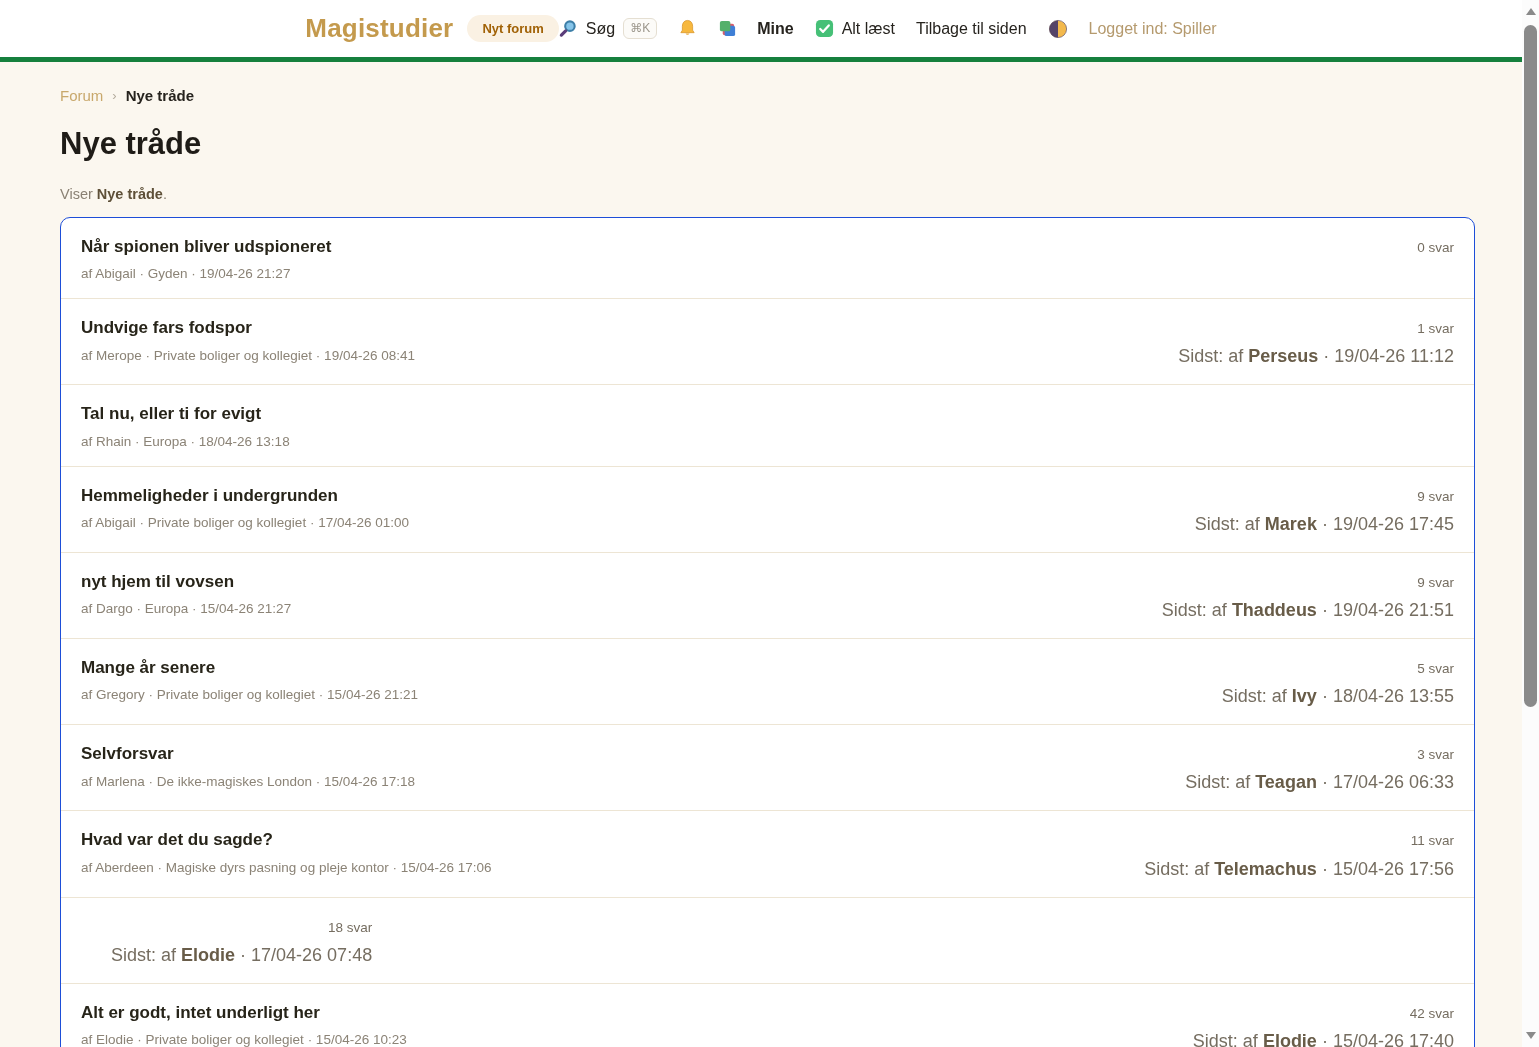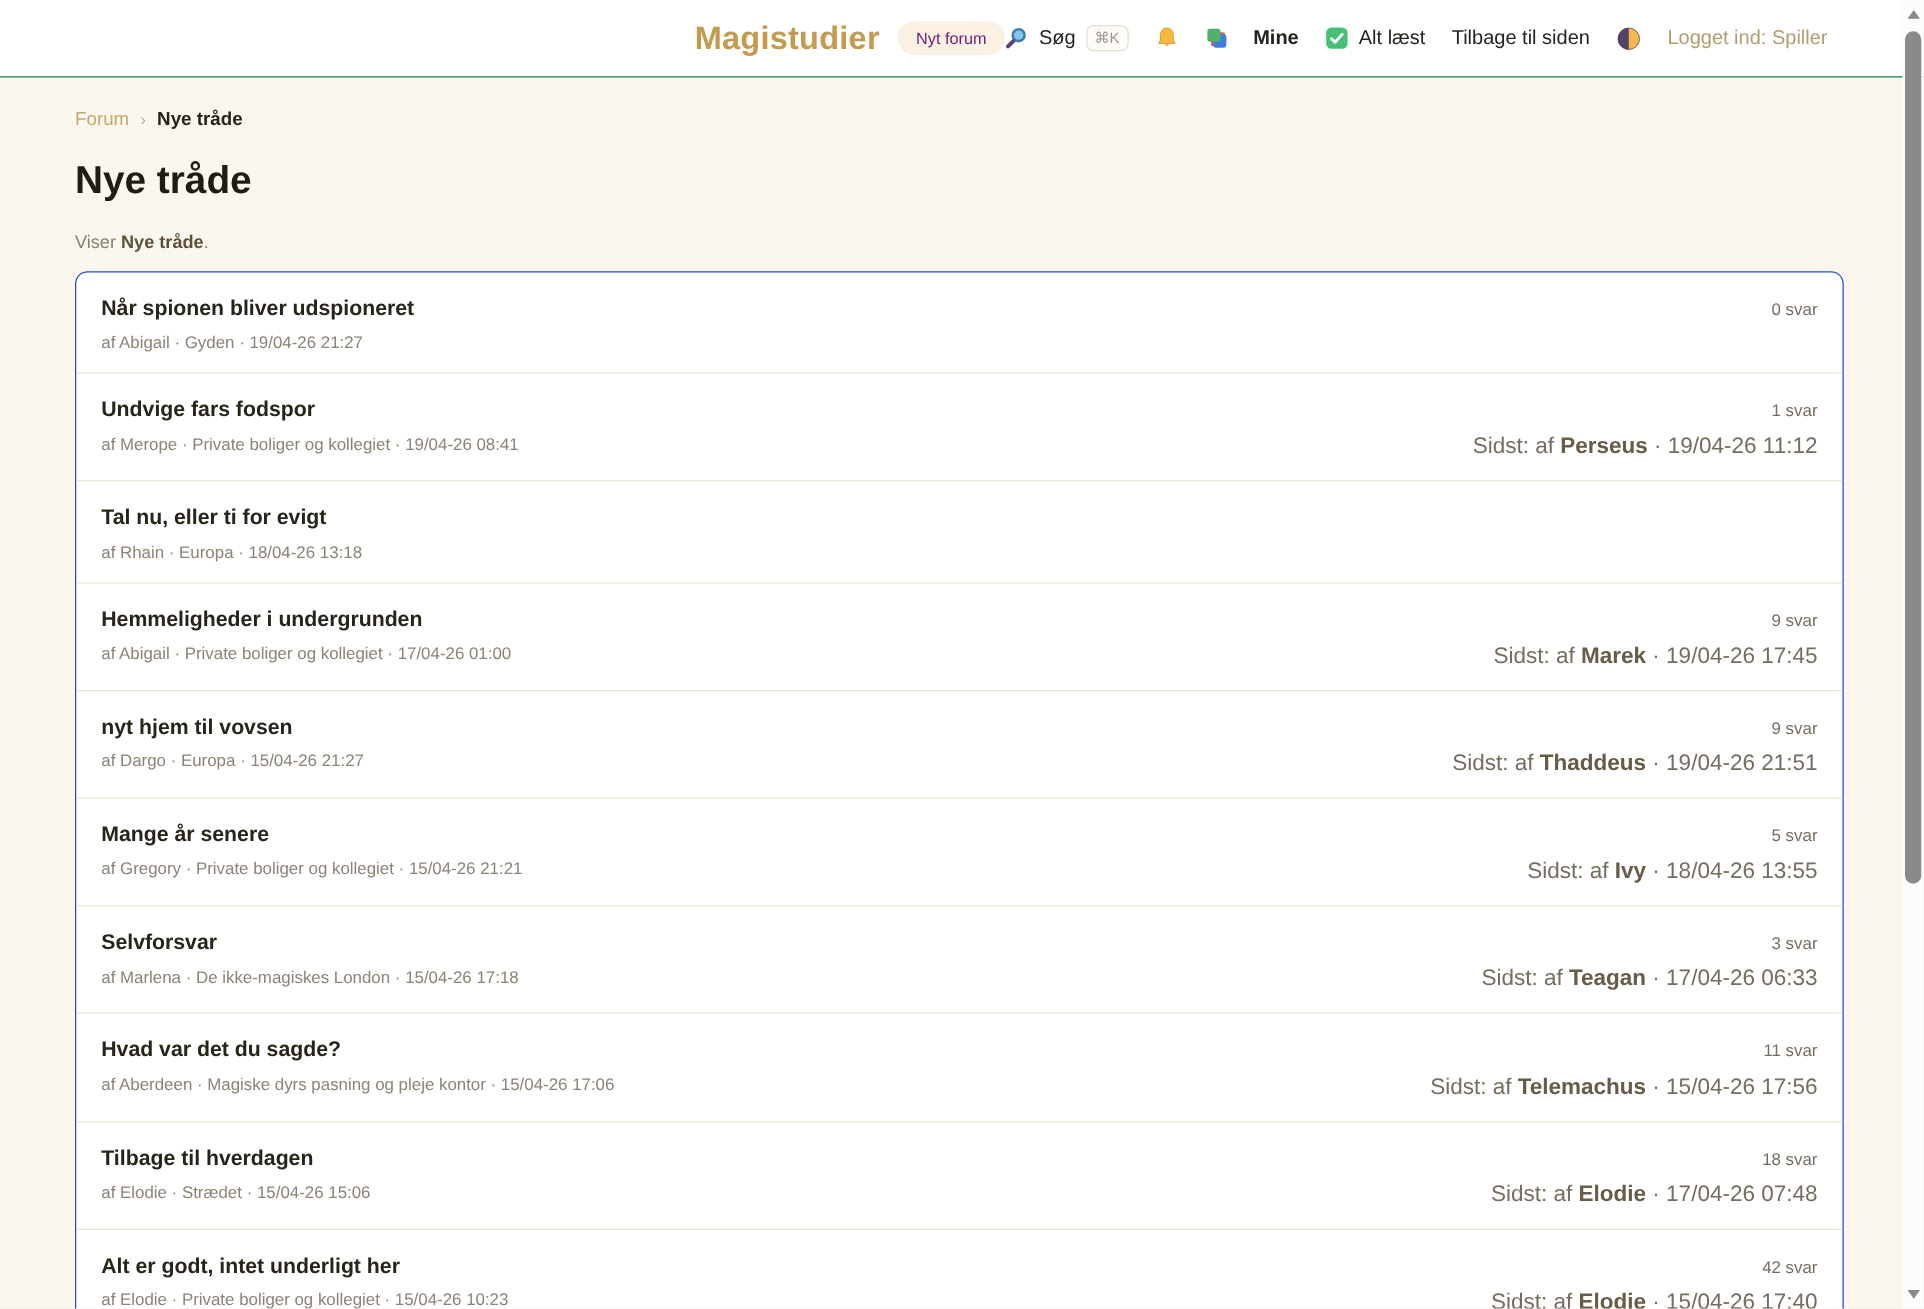--- a/index.html
+++ b/index.html
@@ -4,28 +4,28 @@
 <style>
   * { box-sizing: border-box; }
   body { margin: 0; background: #e8e8e8; }
   .viewport {
     width: 1539px; height: 1047px; position: relative; overflow: hidden;
     background: #fbf7ef; color: #26231e;
     font-family: "Liberation Sans", "DejaVu Sans", sans-serif;
   }
   
   header.site-header {
-    display: flex; justify-content: flex-end; align-items: center;
+    display: flex; justify-content: center; align-items: center;
     height: 62px; background: #ffffff; padding: 0 77px 0 60px;
-    border-bottom: 1px solid #15803d;
+    border-bottom: 5px solid #15803d;
   }
   .brand { display: flex; align-items: center; gap: 14px; }
   .logo { font-size: 26px; font-weight: 700; color: #c49a4d; letter-spacing: .2px; cursor: pointer; }
   .badge {
-    background: #faf1e3; color: #701a75; font-size: 13px; font-weight: 400;
+    background: #faf1e3; color: #a16207; font-size: 13px; font-weight: 700;
     padding: 7px 15px; border-radius: 999px; line-height: 1;
   }
   .topnav { display: flex; align-items: center; gap: 21px; }
   .nav-item {
     display: flex; align-items: center; gap: 8px; background: none; border: none;
     font: inherit; font-size: 16px; color: #26231e; cursor: pointer; padding: 0;
     text-decoration: none; white-space: nowrap;
   }
   .kbd {
     border: 1px solid #e5dfd2; border-radius: 6px; background: #fcfbf8;
@@ -220,24 +220,20 @@
       <a class="thread-title">Hvad var det du sagde?</a>
       <div class="thread-byline">af Aberdeen · Magiske dyrs pasning og pleje kontor · 15/04-26 17:06</div>
     </div>
     <div class="thread-side">
       <div class="thread-replies">11 svar</div>
       <div class="thread-last"><span>Sidst: af </span><b>Telemachus</b><span> · 15/04-26 17:56</span></div>
     </div>
   </article>
 
   <article class="thread-row">
-    <div class="thread-main">
-      <a class="thread-title">Tilbage til hverdagen</a>
-      <div class="thread-byline">af Elodie · Strædet · 15/04-26 15:06</div>
-    </div>
     <div class="thread-side">
       <div class="thread-replies">18 svar</div>
       <div class="thread-last"><span>Sidst: af </span><b>Elodie</b><span> · 17/04-26 07:48</span></div>
     </div>
   </article>
 
   <article class="thread-row">
     <div class="thread-main">
       <a class="thread-title">Alt er godt, intet underligt her</a>
       <div class="thread-byline">af Elodie · Private boliger og kollegiet · 15/04-26 10:23</div>

